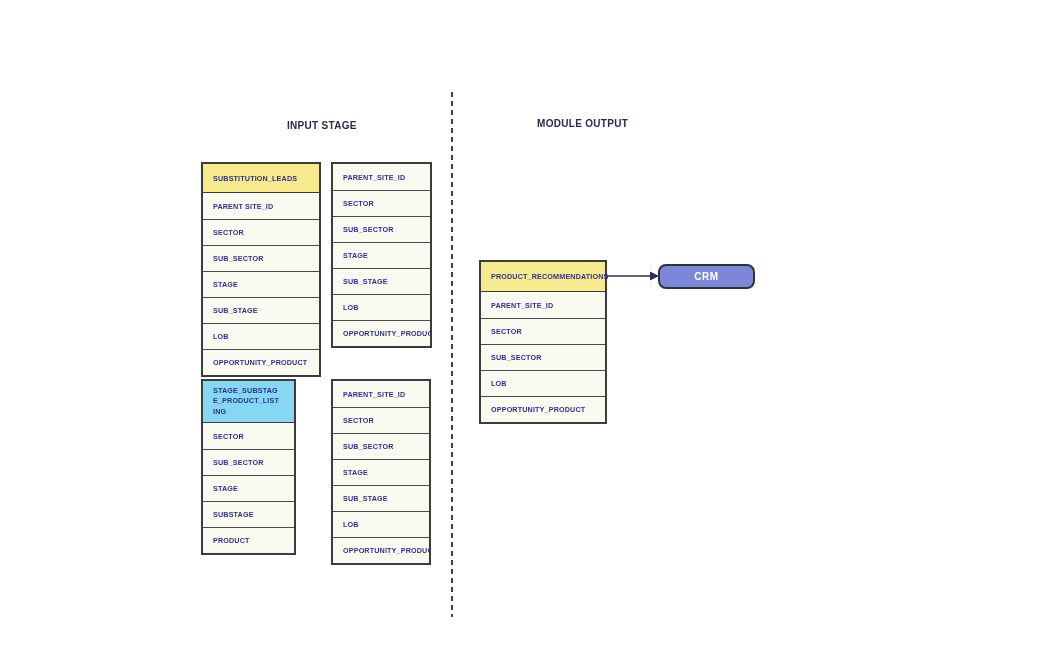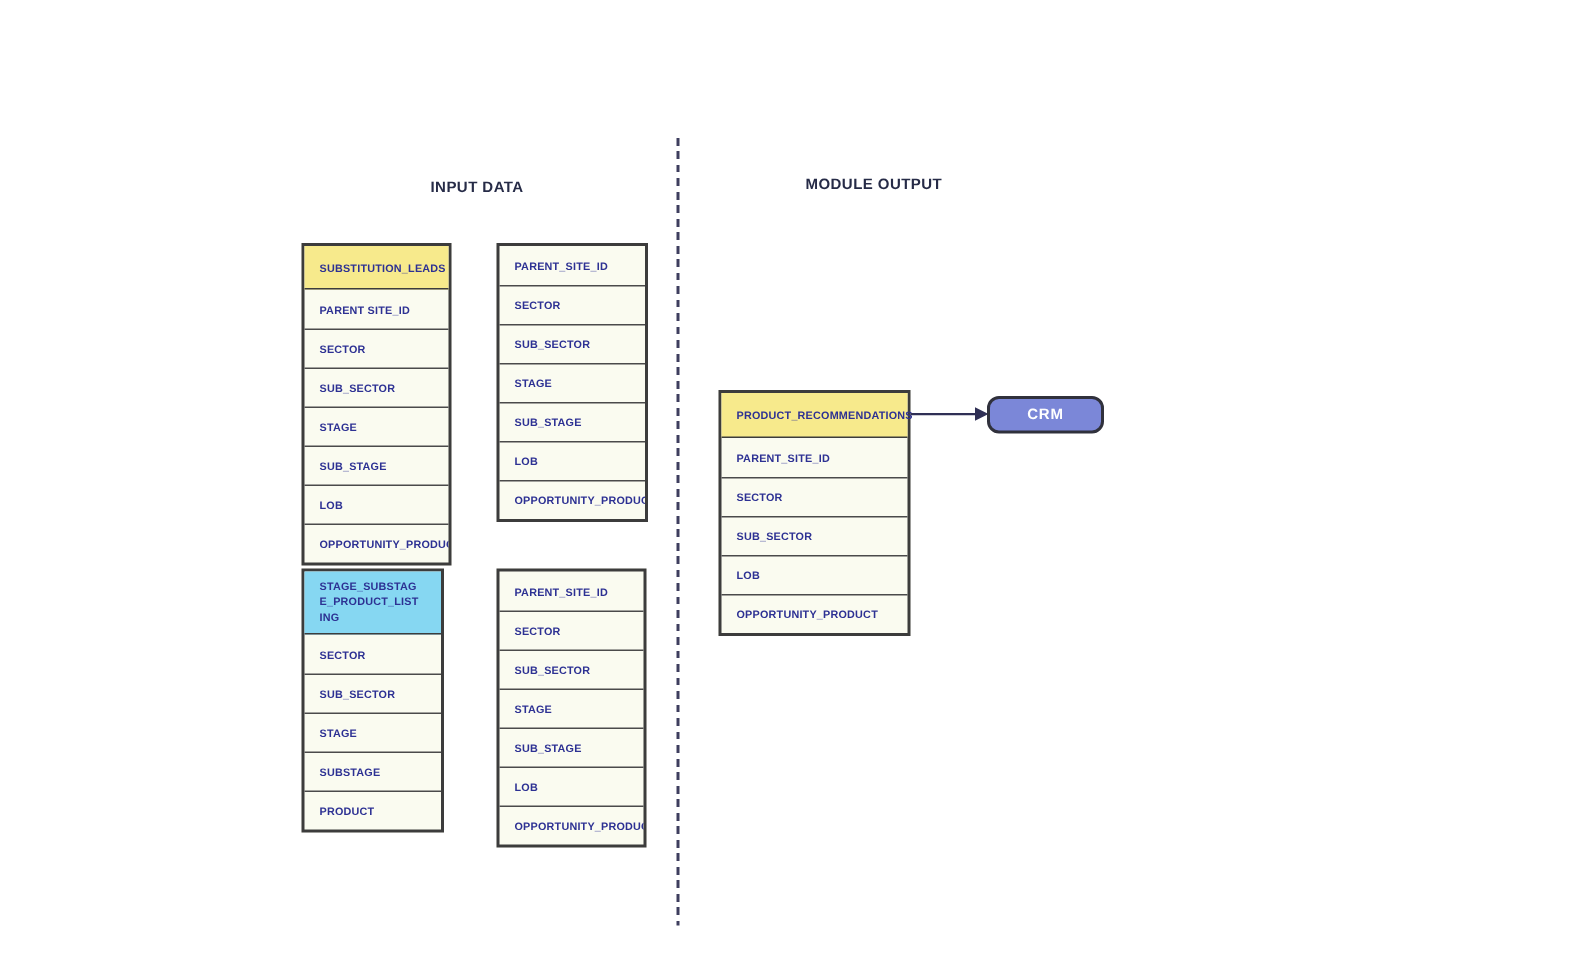--- a/index.html
+++ b/index.html
@@ -45,52 +45,52 @@
   .trow {
     height: 26px;
     display: flex; align-items: center;
     padding: 0 13px 0 10px;
     font-size: 7.2px; font-weight: bold;
     color: #2d3193; letter-spacing: .15px;
     white-space: nowrap; overflow: hidden;
   }
   .trow + .trow { border-top: 1px solid #4a4a4a; }
 
-  .t-substitution { left: 201px; top: 162px; width: 100px; }
+  .t-substitution { left: 201px; top: 162px; width: 120px; }
   .t-crosssell    { left: 331px; top: 162px; width: 101px; }
   .t-stagelist    { left: 201px; top: 379px; width: 95px; }
   .t-upsell       { left: 331px; top: 379px; width: 100px; }
   .t-prodrec      { left: 479px; top: 260px; width: 128px; }
 
   .h30 { height: 29px; }
   .h31 { height: 30px; }
   .h42 { height: 42px; }
 
   .arrow-svg { position: absolute; left: 606px; top: 268px; width: 54px; height: 16px; }
   .arrow-svg line { stroke: #2f2f55; stroke-width: 1.5; }
   .arrow-svg polygon { fill: #2f2f55; }
 
   .crm-node {
     position: absolute; left: 658px; top: 264px;
-    width: 78px; height: 25px;
+    width: 97px; height: 25px;
     background: #7b87d8;
     border: 2px solid #30313c;
     border-radius: 8px;
     display: flex; align-items: center; justify-content: center;
   }
   .crm-label {
     color: #ffffff; font-size: 10px; font-weight: bold; letter-spacing: .5px;
   }
 </style>
 </head>
 <body>
 
 <div class="canvas">
 
-  <div class="section-title title-input">INPUT DATA</div>
+  <div class="section-title title-input">INPUT STAGE</div>
   <div class="section-title title-output">MODULE OUTPUT</div>
 
   <div class="divider"></div>
 
   <div class="dtable t-substitution">
     <div class="thead hd-yellow h30">SUBSTITUTION_LEADS</div>
     <div class="trow">PARENT SITE_ID</div>
     <div class="trow">SECTOR</div>
     <div class="trow">SUB_SECTOR</div>
     <div class="trow">STAGE</div>

